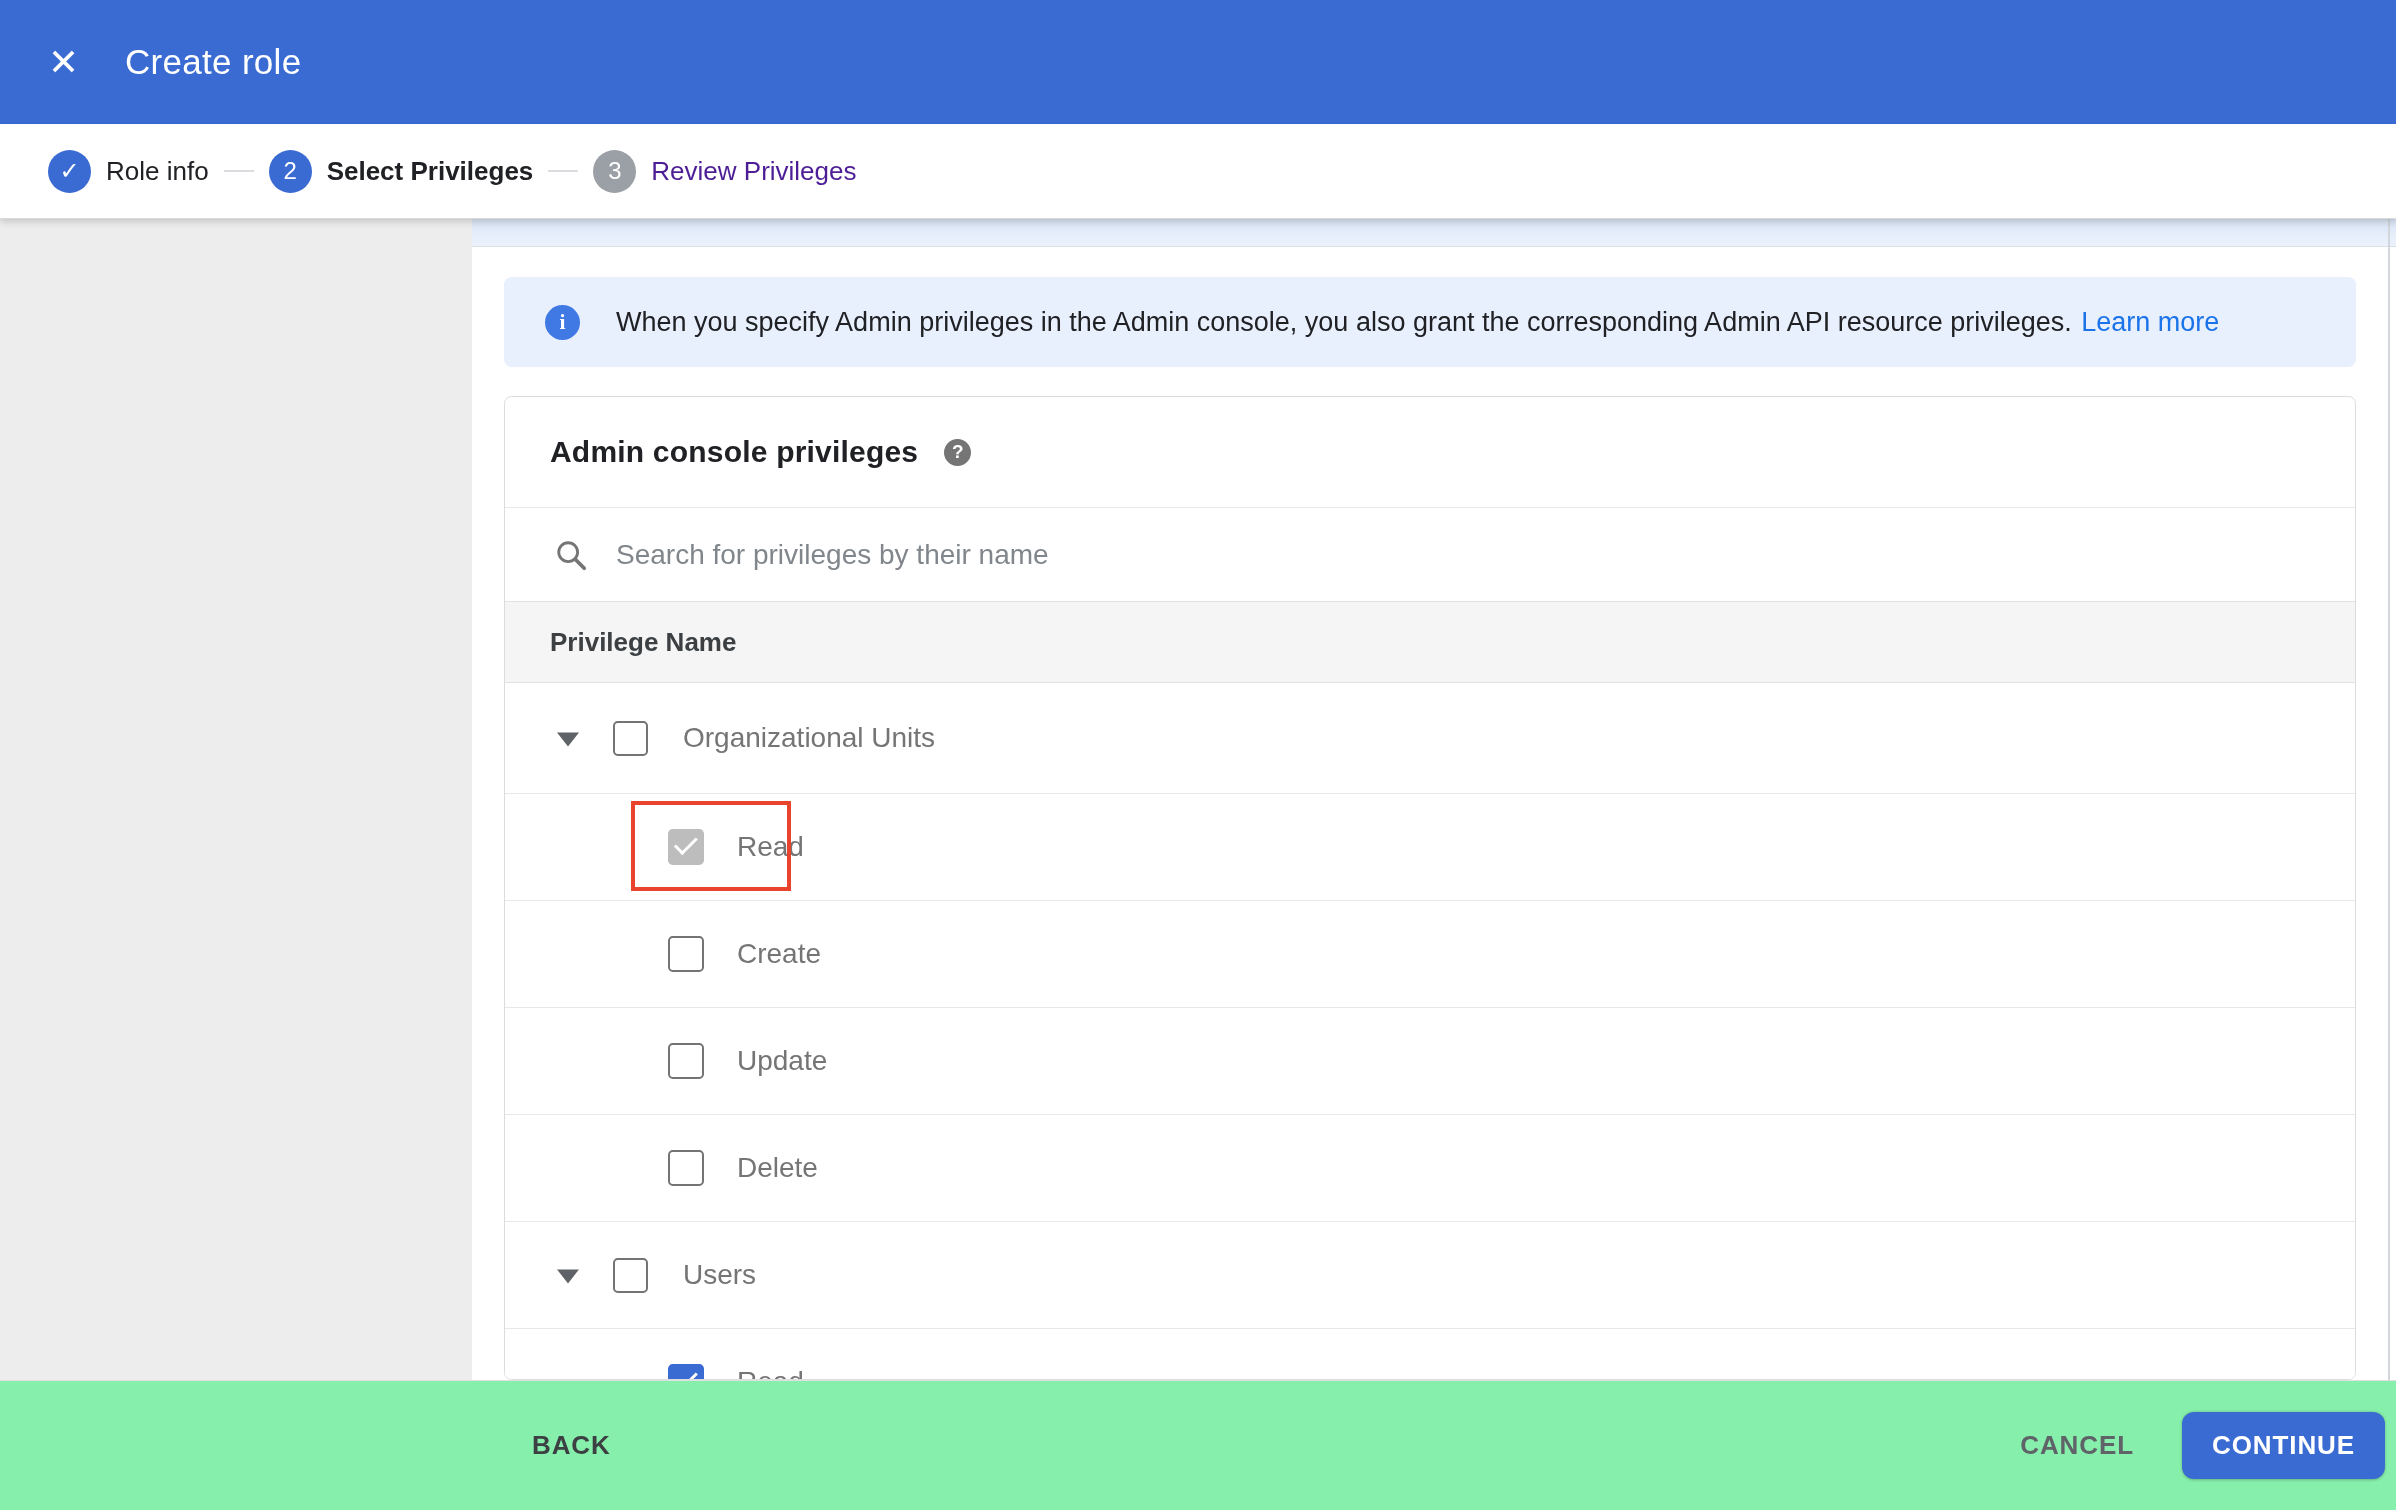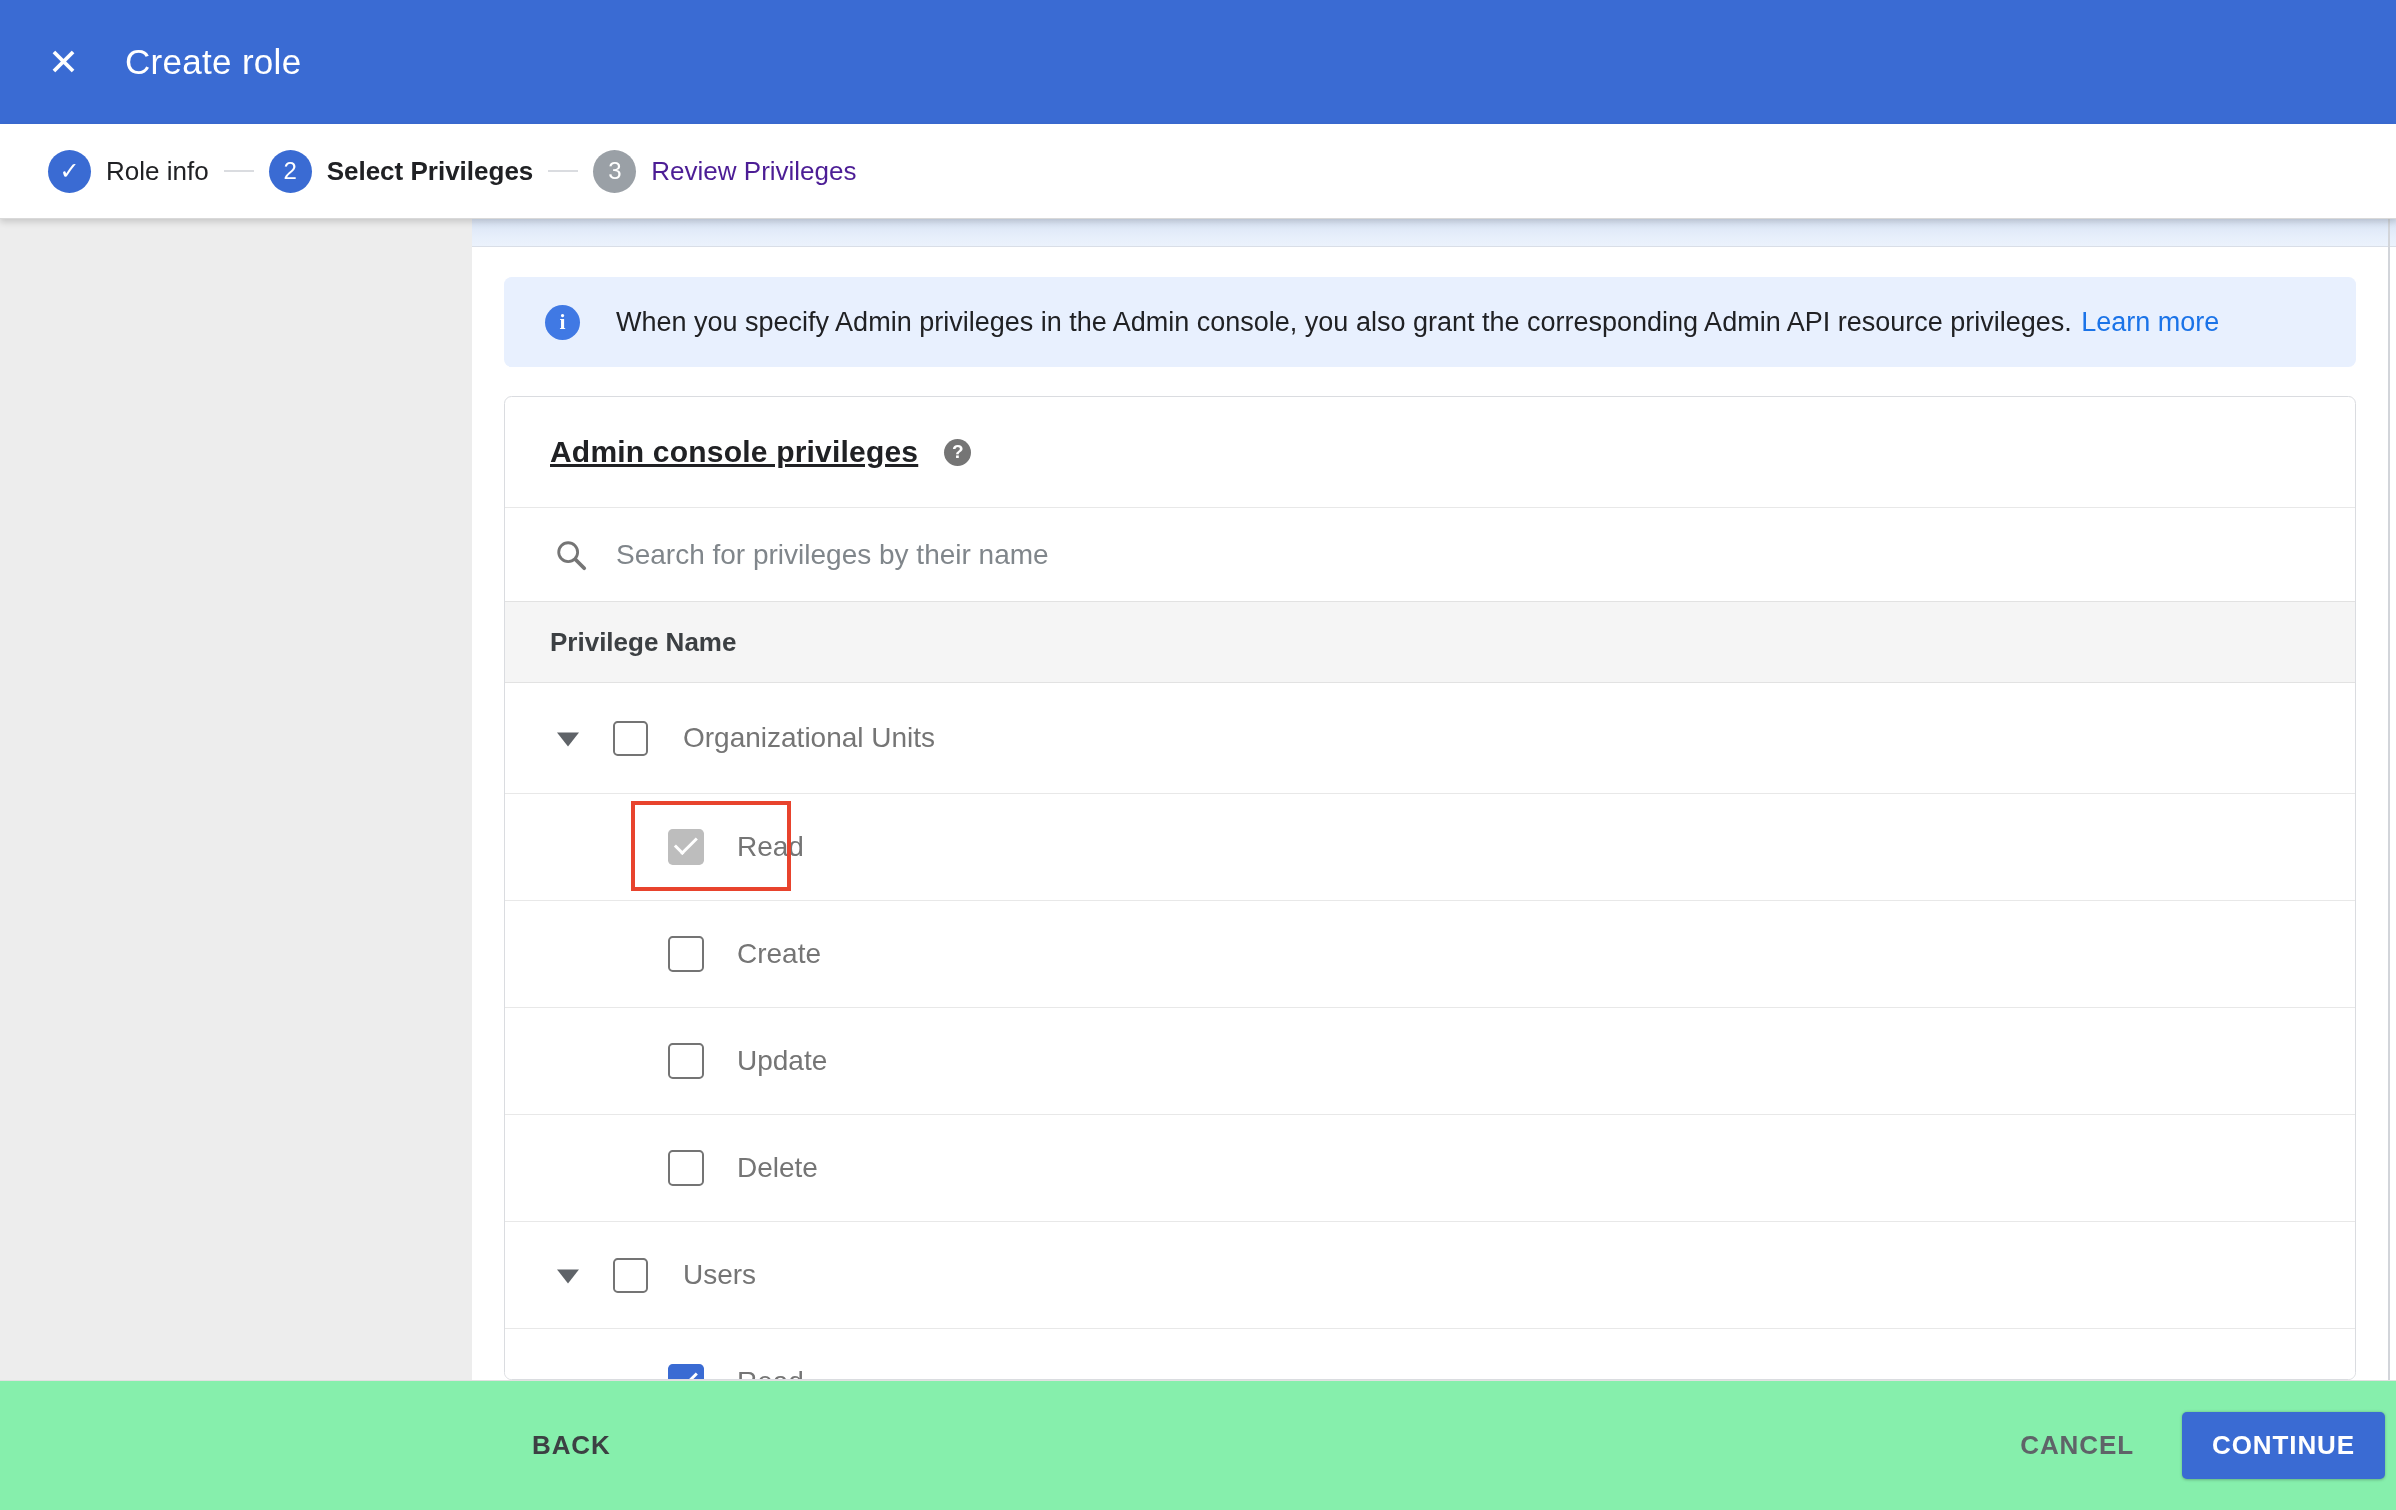--- a/index.html
+++ b/index.html
@@ -40,21 +40,21 @@
 
   
   .banner{position:absolute;left:504px;top:277px;width:1852px;height:90px;background:var(--banner-bg);border-radius:7.5px;display:flex;align-items:center;}
   .info-icon{width:35px;height:35px;margin-left:41px;border-radius:50%;background:#4079e4;color:#fff;display:flex;align-items:center;justify-content:center;font-size:21.5px;font-weight:bold;flex:none;font-family:"Liberation Serif",serif;}
   .banner-text{margin-left:36px;font-size:27px;color:var(--dark);white-space:nowrap;}
   .banner-link{color:var(--link);margin-left:9.4px;font-size:27px;white-space:nowrap;cursor:default;}
 
   
   .card{position:absolute;left:504px;top:396px;width:1852px;height:984px;background:#fff;border:1.9px solid #dadce0;border-radius:7.5px;overflow:hidden;}
   .card-header{height:110px;display:flex;align-items:center;padding-left:45px;}
-  .card-title{font-size:30px;font-weight:bold;color:var(--dark);letter-spacing:0.2px;text-decoration:underline;}
+  .card-title{font-size:30px;font-weight:bold;color:var(--dark);letter-spacing:0.2px;}
   .help-icon{width:27px;height:27px;border-radius:50%;background:#757575;color:#fff;display:flex;align-items:center;justify-content:center;font-size:19px;font-weight:bold;margin-left:26px;}
   .search-row{height:94px;display:flex;align-items:center;padding-left:49px;border-top:0.9px solid #e8e8e8;}
   .search-placeholder{margin-left:28px;font-size:28px;color:#80868b;}
   .table-header{height:82px;background:#f5f5f5;display:flex;align-items:center;padding-left:45px;border-top:0.9px solid #e2e2e2;border-bottom:0.9px solid #e2e2e2;font-size:26px;font-weight:bold;color:#3c4043;}
 
   .row{height:107px;position:relative;display:flex;align-items:center;border-bottom:0.9px solid #e8e8e8;background:#fff;gap:16px;}
   .row.first{height:111px;}
   .caret{position:absolute;left:52px;top:50%;transform:translateY(-40%);width:0;height:0;border-left:11.2px solid transparent;border-right:11.2px solid transparent;border-top:14px solid #5f6368;}
   .cb{position:relative;width:36px;height:36px;border:2.8px solid var(--cb-border);border-radius:4.7px;background:#fff;flex:none;}
   .row.group .cb{width:35px;height:35px;margin-left:108px;}
@@ -66,21 +66,21 @@
   .row.group .row-label{margin-left:19px;}
   .row.child .row-label{margin-left:17px;}
   .red-box{position:absolute;left:126px;top:6.6px;width:160px;height:90px;border:4.7px solid var(--red);}
 
   
   .footer{position:absolute;left:0;top:1380px;right:0;height:130px;background:#86efac;border-top:0.9px solid #e1e1e1;display:flex;align-items:center;z-index:6;}
   .btn-text{font-size:26px;font-weight:bold;letter-spacing:0.9px;cursor:default;}
   .back-btn{margin-left:532px;color:#3c4043;}
   .footer-spacer{flex:1;}
   .cancel-btn{color:#5f6368;margin-right:48px;}
-  .continue-btn{width:203px;height:67px;background:var(--blue);border-radius:5px;color:#fff;display:flex;align-items:center;justify-content:center;margin-right:12px;box-shadow:0 0.9px 2.8px rgba(0,0,0,.25);}
+  .continue-btn{width:203px;height:67px;background:var(--blue);border-radius:12px;color:#fff;display:flex;align-items:center;justify-content:center;margin-right:12px;box-shadow:0 0.9px 2.8px rgba(0,0,0,.25);}
 </style>
 </head>
 <body>
 
 <div class="topbar">
   <div class="close-x">✕</div>
   <div class="topbar-title">Create role</div>
 </div>
 
 <div class="stepper">

